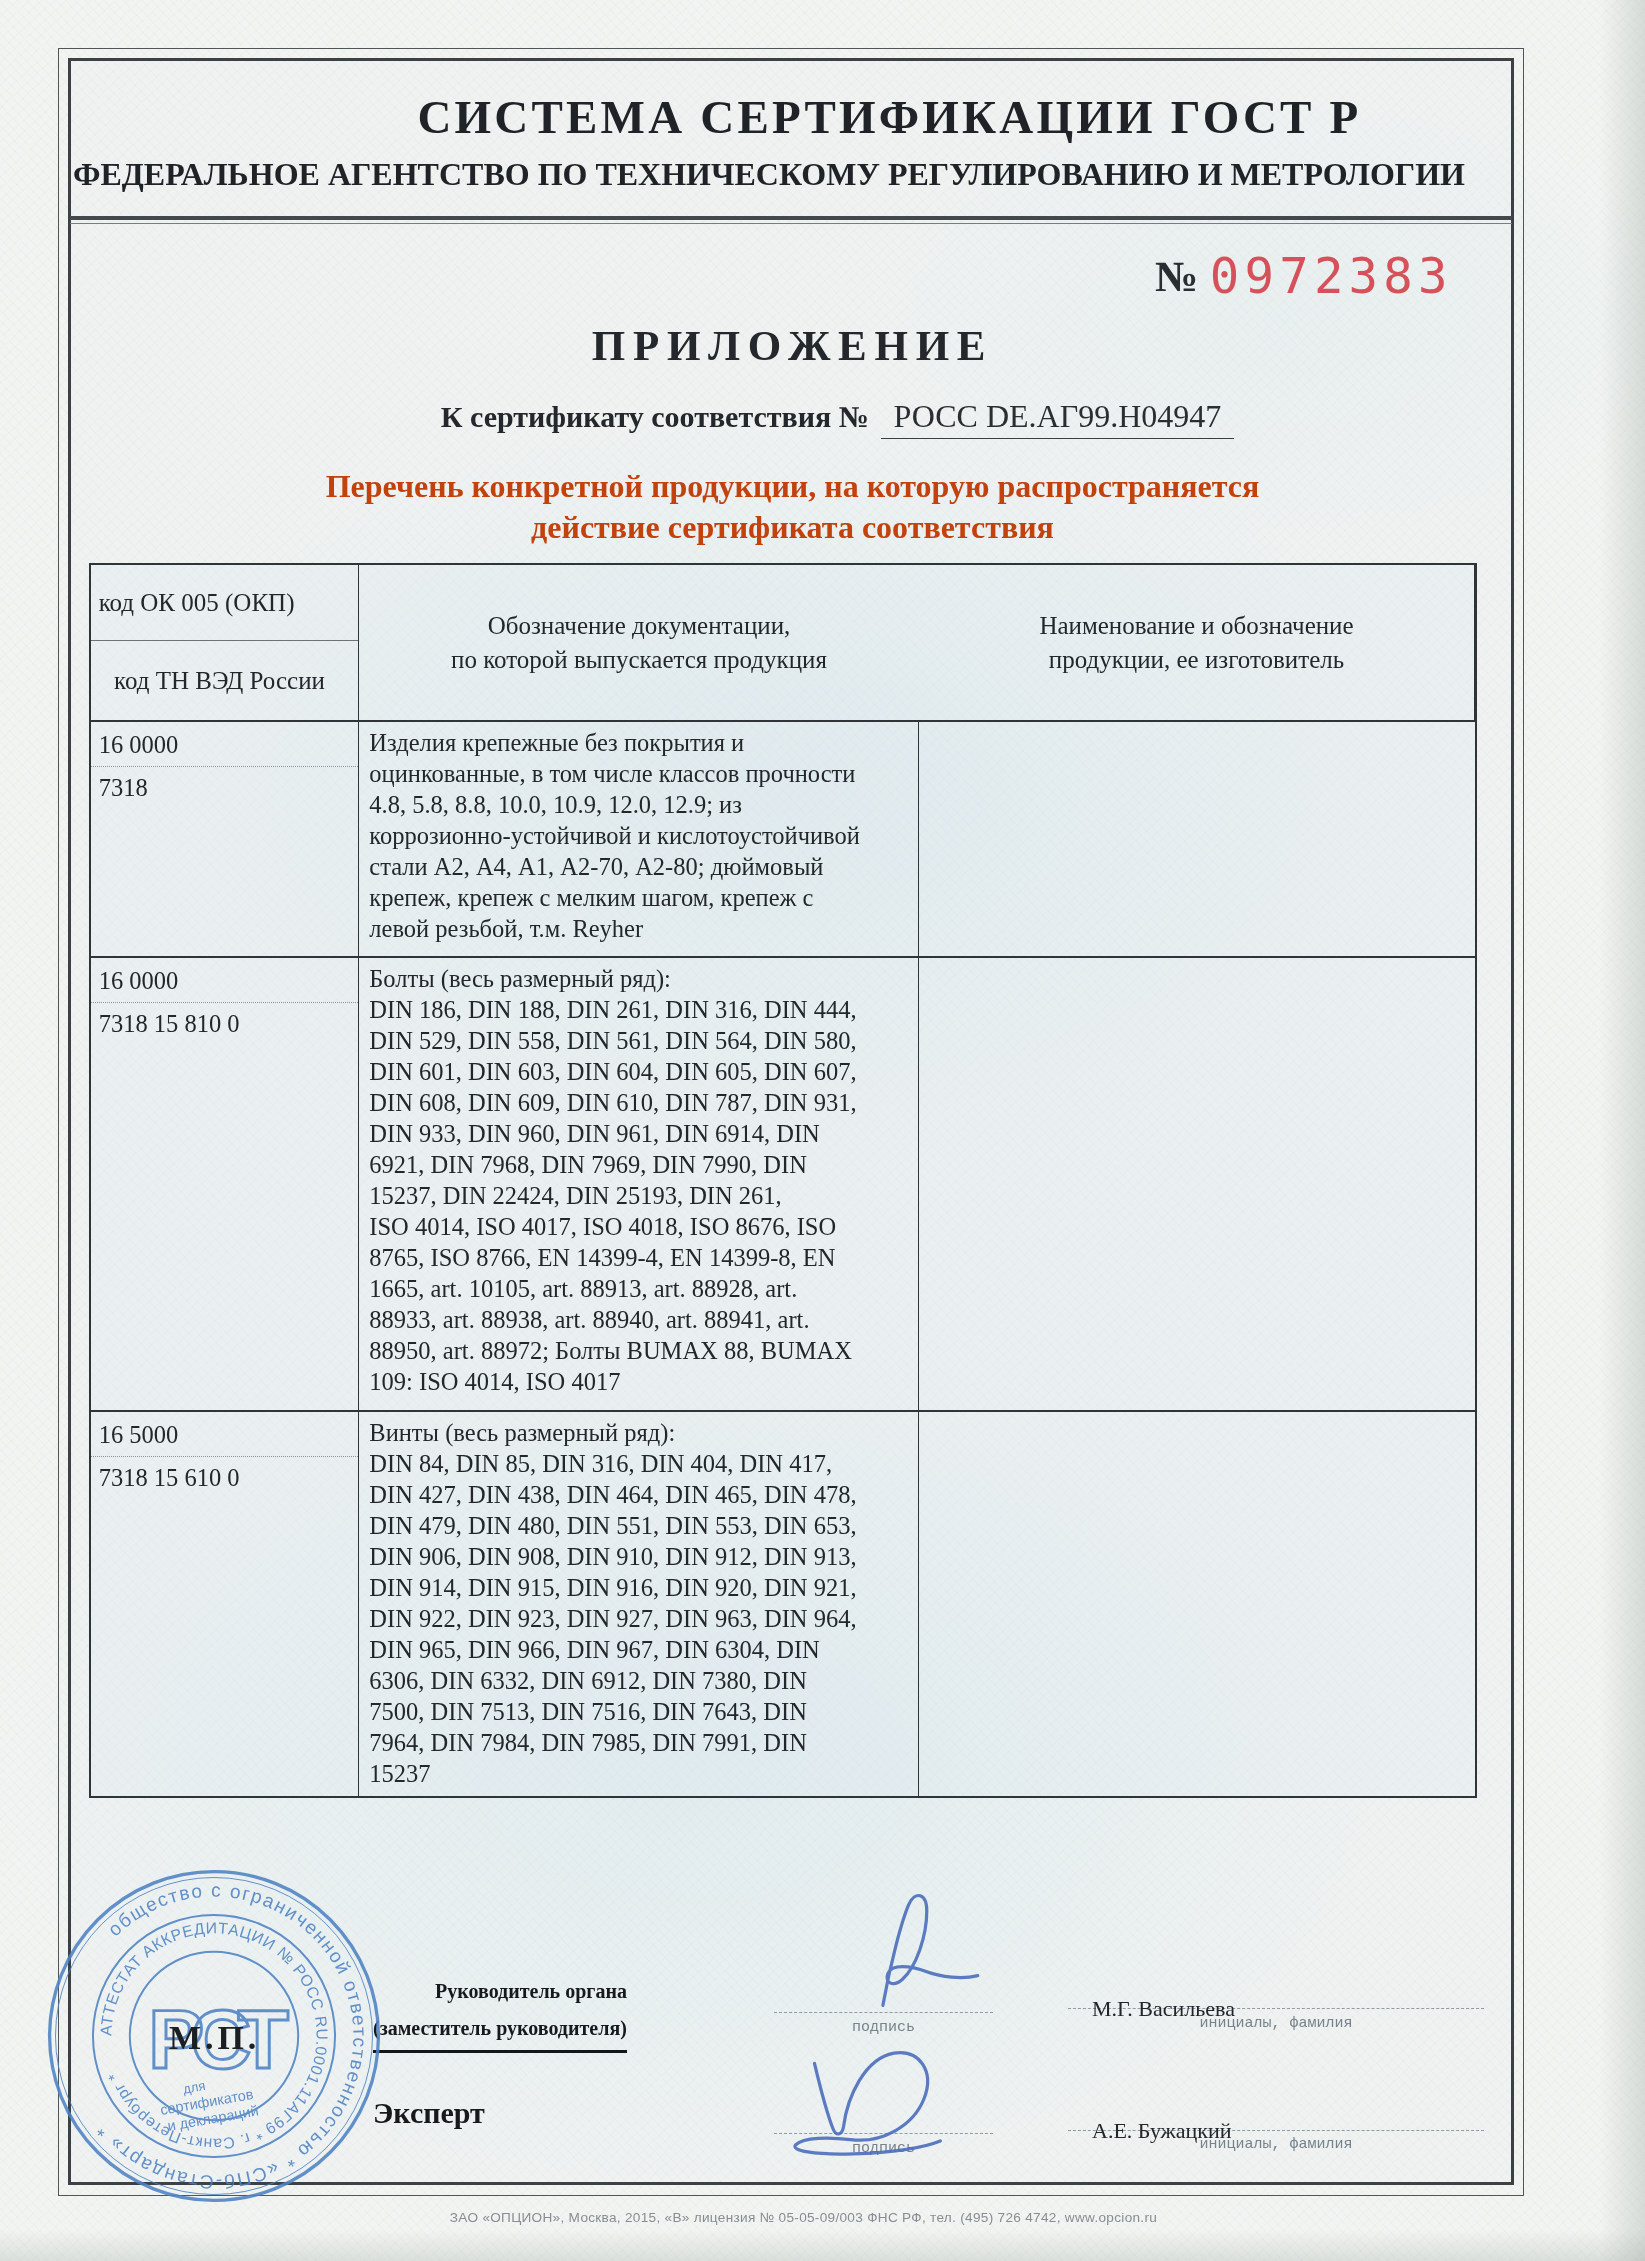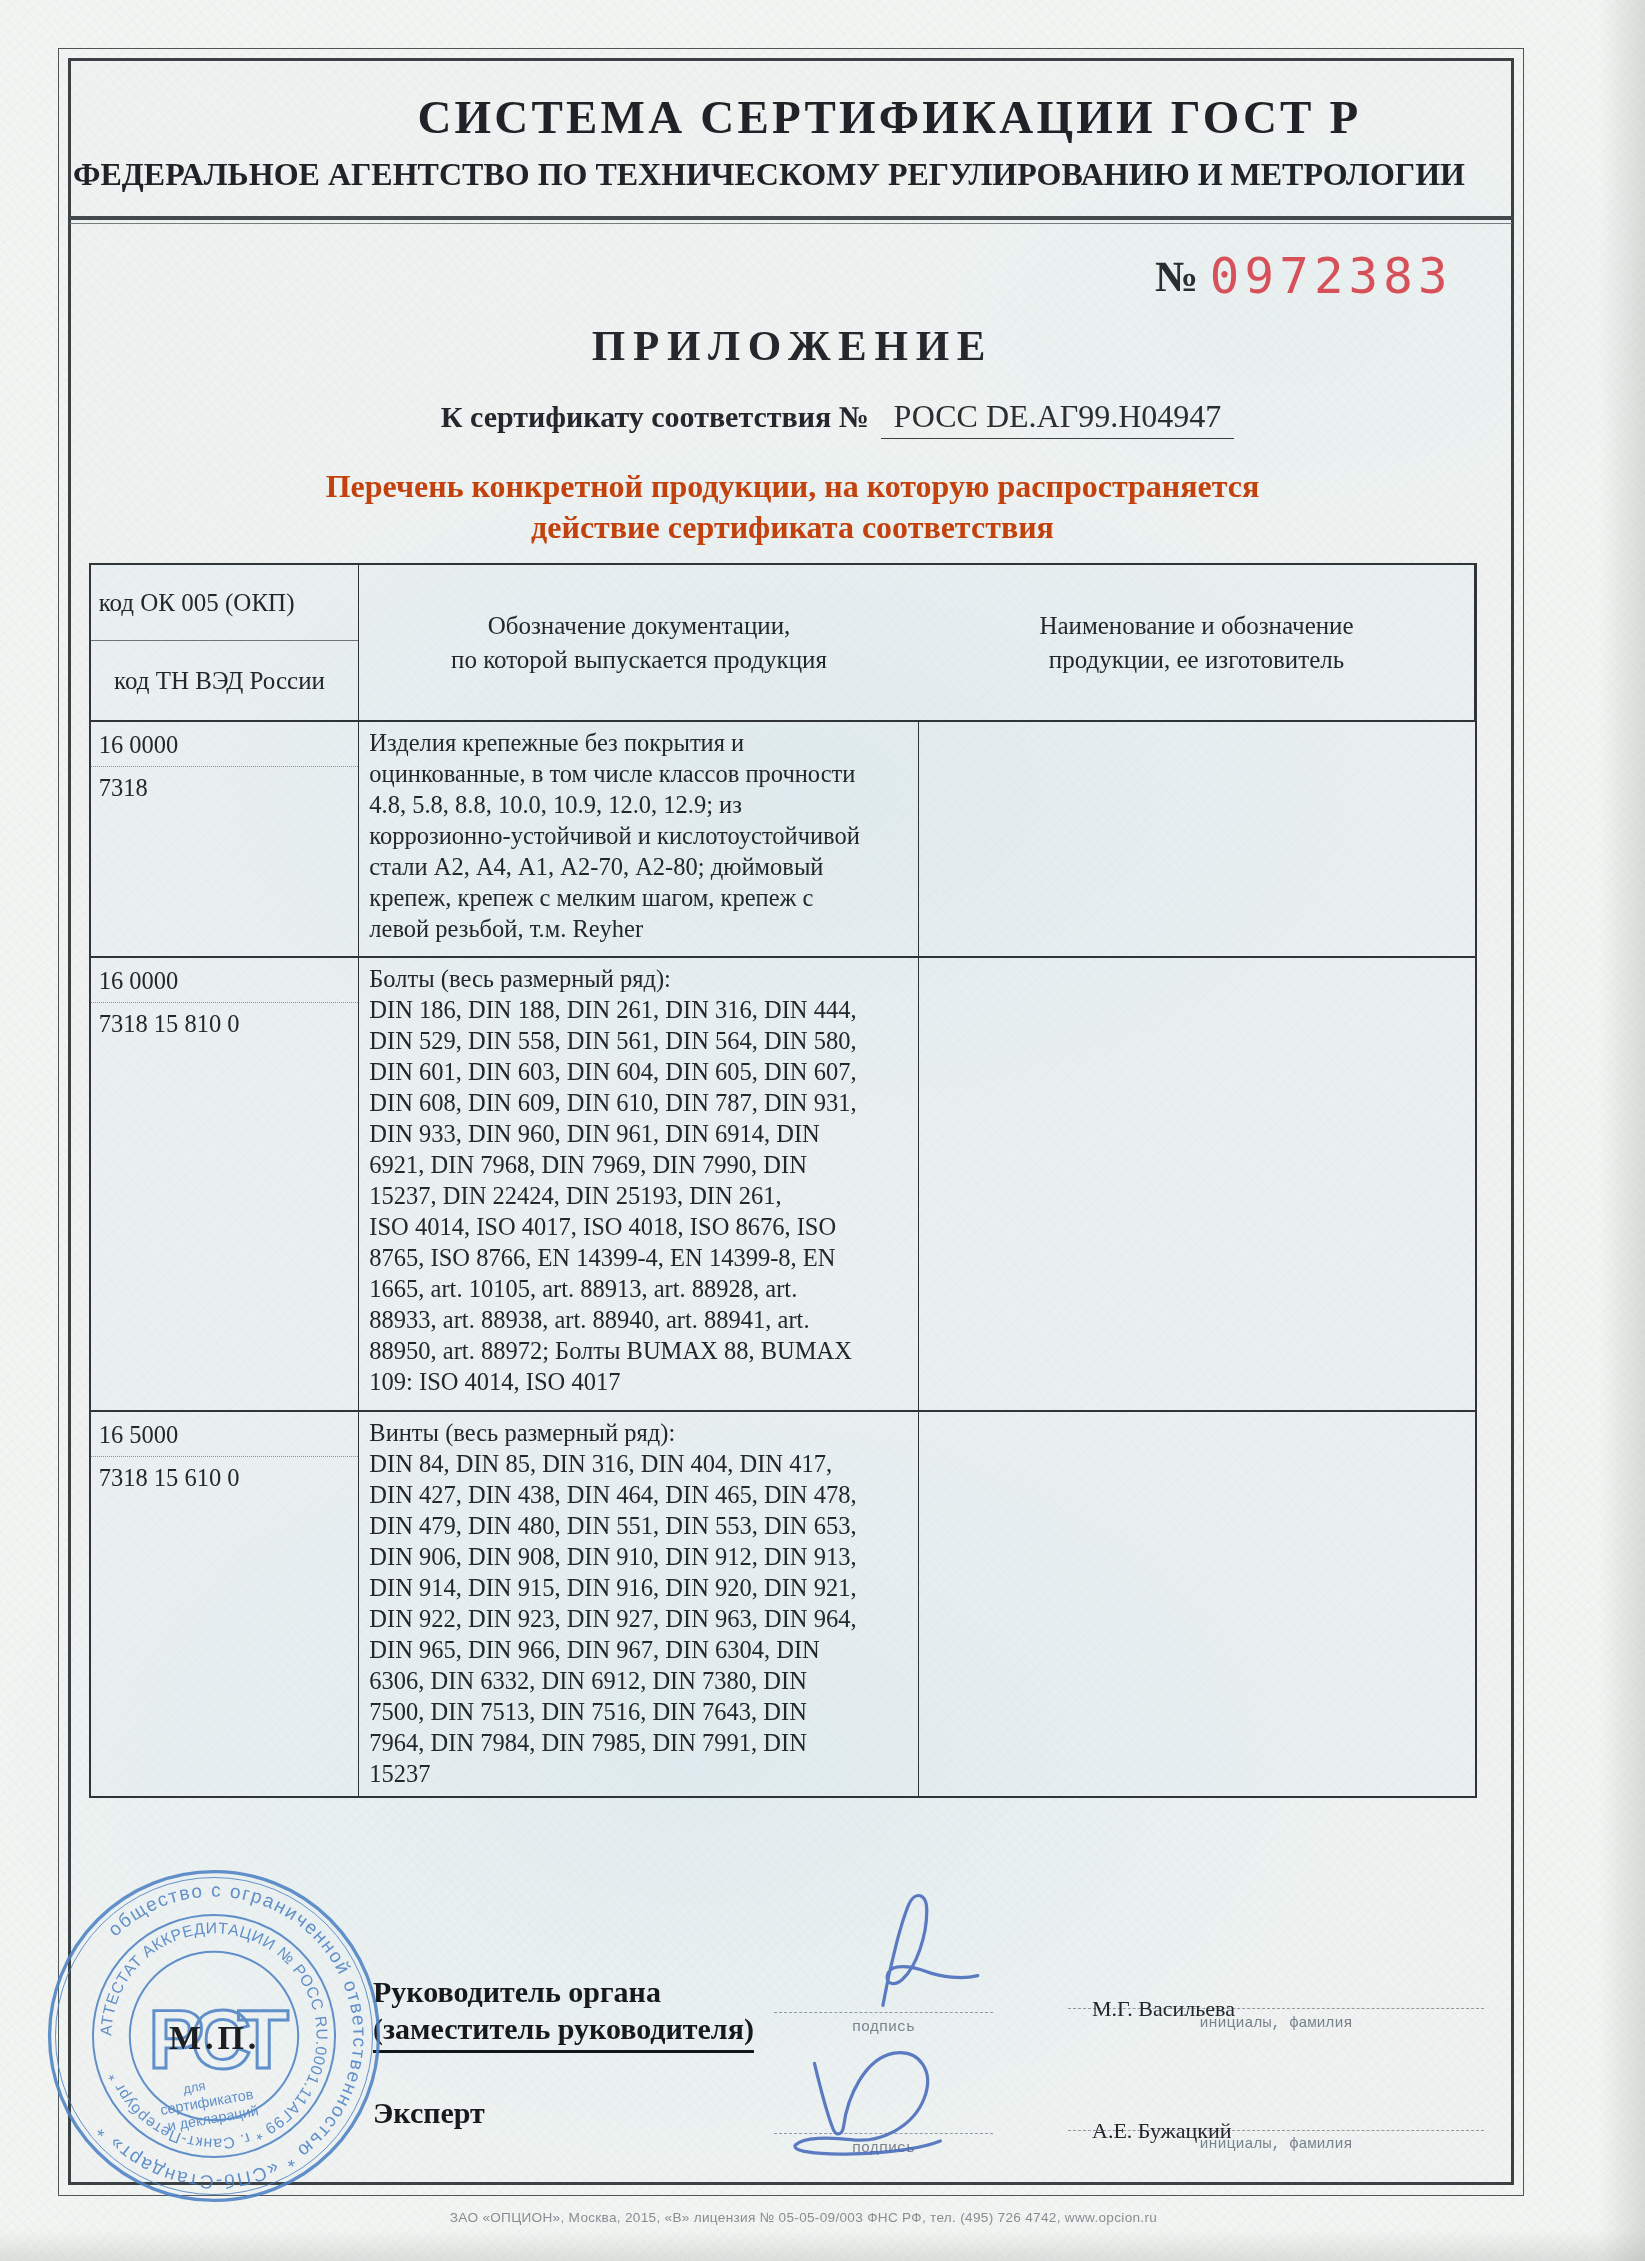--- a/index.html
+++ b/index.html
@@ -62,21 +62,21 @@
   .hc1a { height:76px; display:flex; align-items:center; padding-left:7.7px;
     border-bottom:1.3px solid #6d7377; box-sizing:border-box; font-size:25px; }
   .hc1b { flex:1; display:flex; align-items:center; padding-left:23px; font-size:25px; }
   .hcell-text { display:flex; align-items:center; justify-content:center; text-align:center;
     white-space:pre-line; font-size:25px; line-height:34px; height:100%; }
   .code-cell { padding:6.5px 7.7px 0 7.7px; font-size:24.5px; line-height:32px; }
   .dotline { border-top:1.9px dotted #8d939a; margin:5.2px -7.7px 5.2px -7.7px; height:0; }
   .name-cell { padding:5.2px 6.5px 0 10.3px; font-size:24.5px; line-height:31px; white-space:pre-line; }
   .docs-cell { font-size:24.5px; }
 
-  .role-head { position:absolute; left:373px; top:1973px; font-size:30px; font-weight:bold; line-height:37px; color:#17191c; }
+  .role-head { position:absolute; left:373px; top:1973px; font-size:20px; font-weight:bold; line-height:37px; color:#17191c;text-align:right; }
   .role-line2 { display:inline-block; border-bottom:3.9px solid #14171a; padding-bottom:2.6px; }
   .role-expert { position:absolute; left:373px; top:2096px; font-size:30px; font-weight:bold; color:#17191c; }
 
   .sig-rule { position:absolute; height:0; border-top:1.3px dashed #8f9ba3; }
   .rule-sig1 { left:774px; top:2012px; width:219px; }
   .rule-sig2 { left:774px; top:2133px; width:219px; }
   .rule-name1 { left:1068px; top:2008px; width:416px; border-top:1.3px dashed #8f9ba3; position:absolute; }
   .rule-name2 { left:1068px; top:2130px; width:416px; border-top:1.3px dashed #8f9ba3; position:absolute; }
 
   .caption { position:absolute; font-family:Liberation Mono, monospace; font-size:15px; color:#77828c; text-align:center; }

